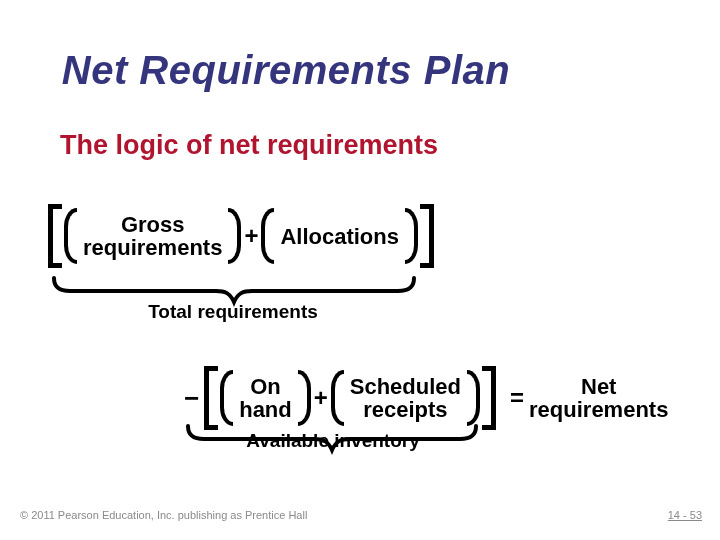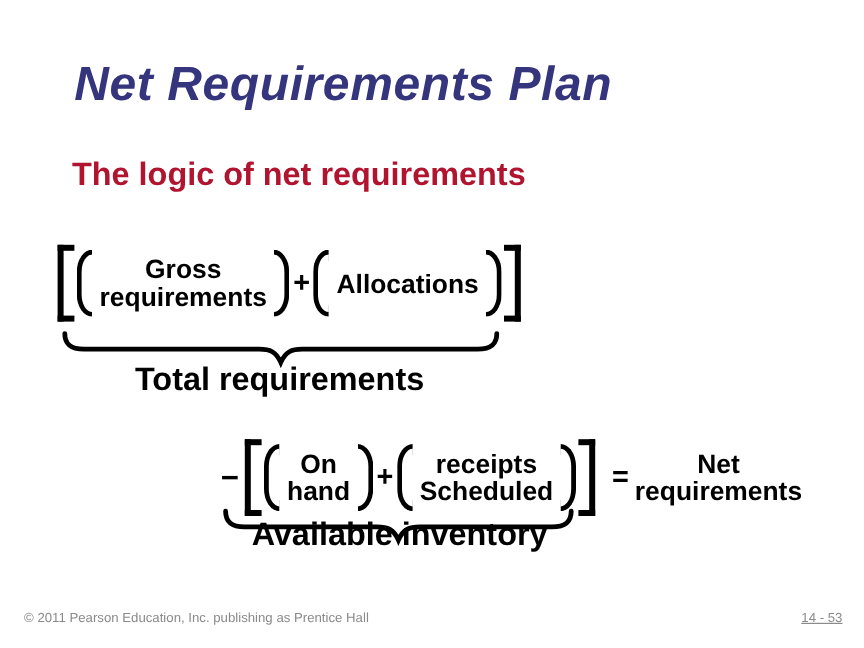--- a/index.html
+++ b/index.html
@@ -102,21 +102,21 @@
     fill: none;
     stroke-linecap: round;
   }
   .brace-1 { left: 52px; top: 276px; }
   .brace-2 { left: 186px; top: 424px; }
 
   .brace-label {
     position: absolute;
     width: 400px;
     text-align: center;
-    font-size: 27px;
+    font-size: 19px;
     font-weight: bold;
     color: #000;
   }
   .label-total { left: 33px; top: 301px; }
   .label-available { left: 133px; top: 430px; }
 
   .footer-left {
     position: absolute;
     left: 20px;
     top: 509px;
@@ -168,22 +168,22 @@
     <div class="sq sq-l"></div>
     <div class="paren paren-l"></div>
     <div class="term">
       <span>On</span>
       <span>hand</span>
     </div>
     <div class="paren paren-r"></div>
     <span class="op">+</span>
     <div class="paren paren-l"></div>
     <div class="term">
+      <span>Scheduled</span>
       <span>receipts</span>
-      <span>Scheduled</span>
     </div>
     <div class="paren paren-r"></div>
     <div class="sq sq-r"></div>
     <span class="op op-equals">=</span>
     <div class="term result">
       <span>Net</span>
       <span>requirements</span>
     </div>
   </div>
 

